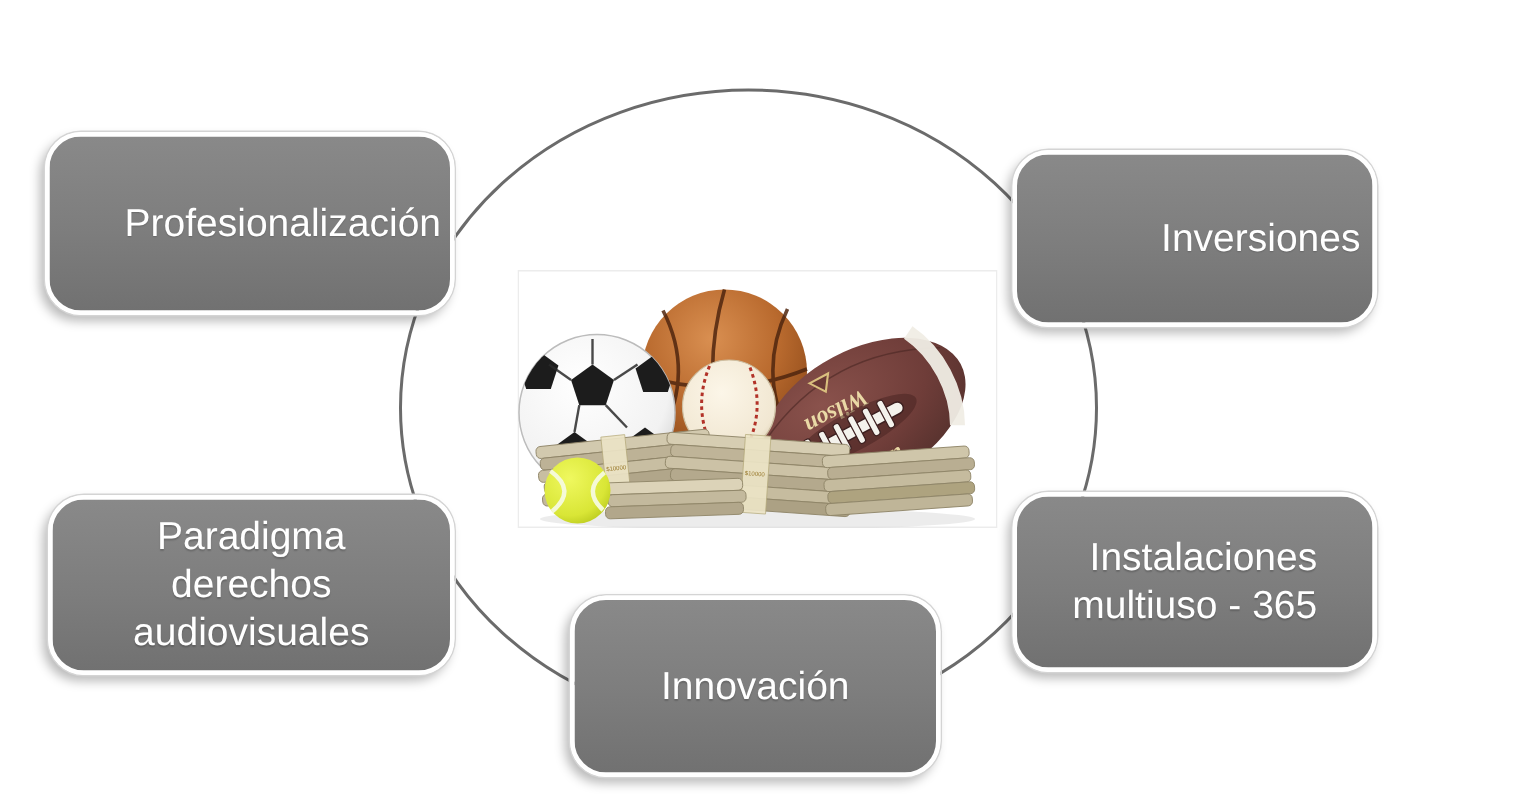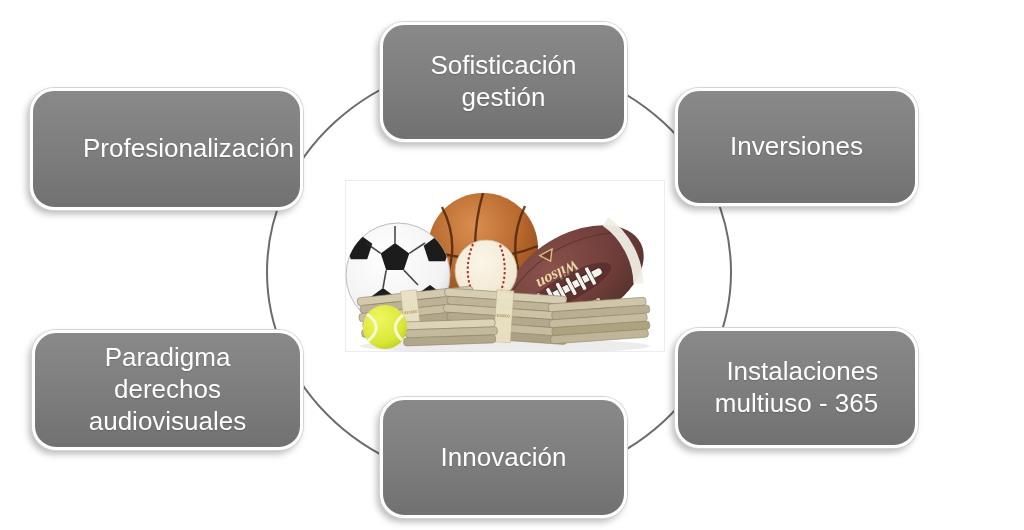--- a/index.html
+++ b/index.html
@@ -34,21 +34,21 @@
     line-height: 1.22;
     text-align: center;
   }
   .node-label {
     white-space: pre-line;
     padding: 0 8px;
     text-shadow: 0 1px 1px rgba(0,0,0,0.18);
   }
   .node-sofisticacion     { left: 380px; top: 22px;  width: 247px; height: 120px; }
   .node-profesionalizacion{ left: 30px;  top: 88px; width: 273px; height: 122px; padding-left: 44px; }
-  .node-inversiones       { left: 675px; top: 88px; width: 243px; height: 118px; }
+  .node-inversiones       { left: 675px; top: 100px; width: 243px; height: 118px; justify-content: flex-end; }
   .node-paradigma         { left: 32px;  top: 330px; width: 271px; height: 120px; }
   .node-instalaciones     { left: 675px; top: 328px; width: 243px; height: 120px; text-align: right; }
   .node-innovacion        { left: 380px; top: 397px; width: 247px; height: 121px; }
 </style>
 </head>
 <body>
 
 <div class="stage">
 
   <svg class="ring-svg" width="1024" height="530" viewBox="0 0 1024 530">
@@ -185,24 +185,20 @@
       </g>
     </g>
 
     <g>
       <circle cx="40" cy="147" r="22" fill="url(#g-tennis)"></circle>
       <path d="M 22,134 Q 40,147 23,161" fill="none" stroke="#f6fade" stroke-width="3" opacity="0.95"></path>
       <path d="M 58,135 Q 43,147 57,160" fill="none" stroke="#f6fade" stroke-width="3" opacity="0.95"></path>
     </g>
   </svg>
 
-  <div class="node node-sofisticacion">
-    <span class="node-label">Sofisticación
-gestión</span>
-  </div>
 
   <div class="node node-inversiones">
     <span class="node-label">Inversiones</span>
   </div>
 
   <div class="node node-instalaciones">
     <span class="node-label">Instalaciones
 multiuso - 365</span>
   </div>
 

